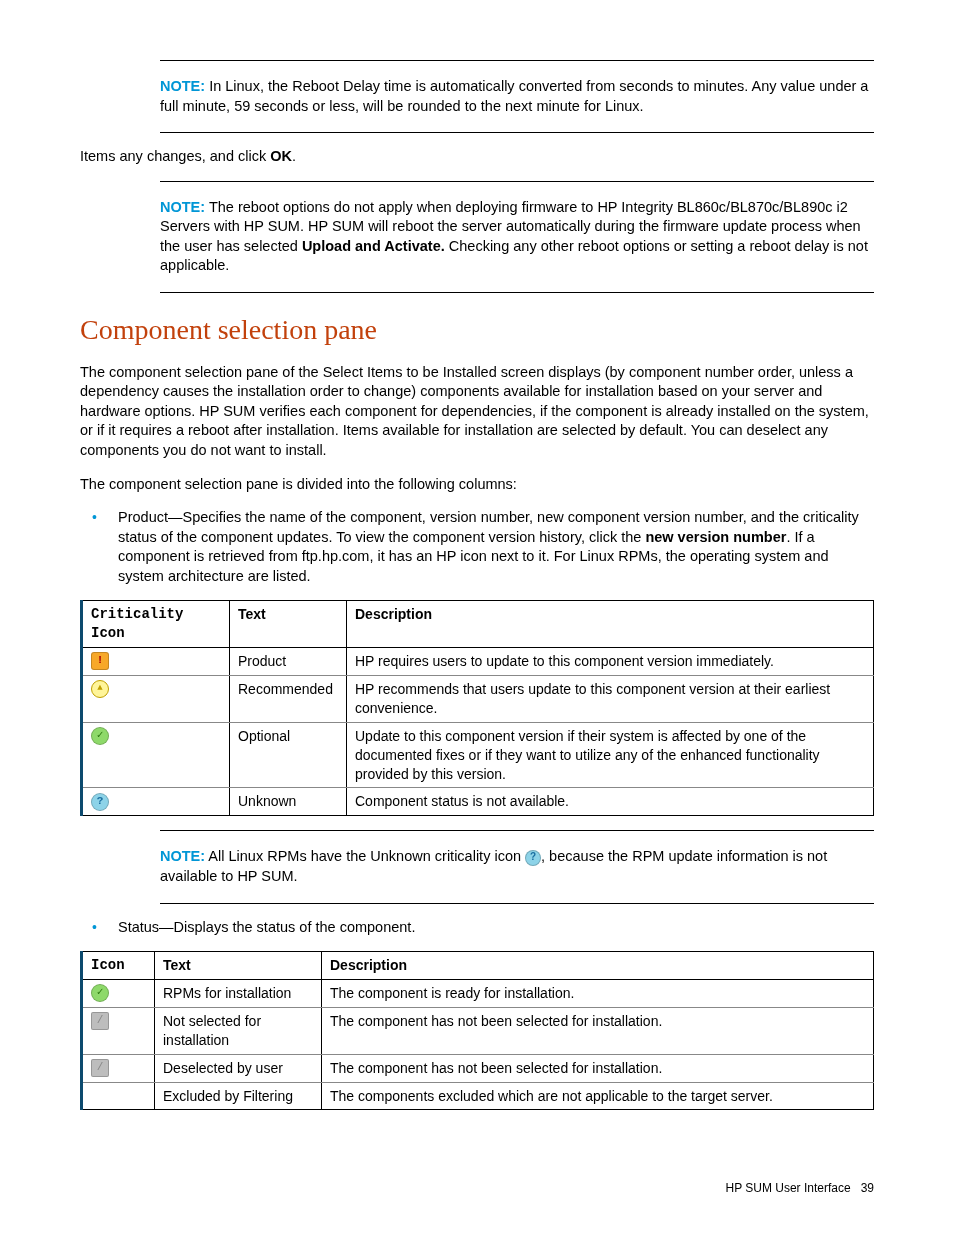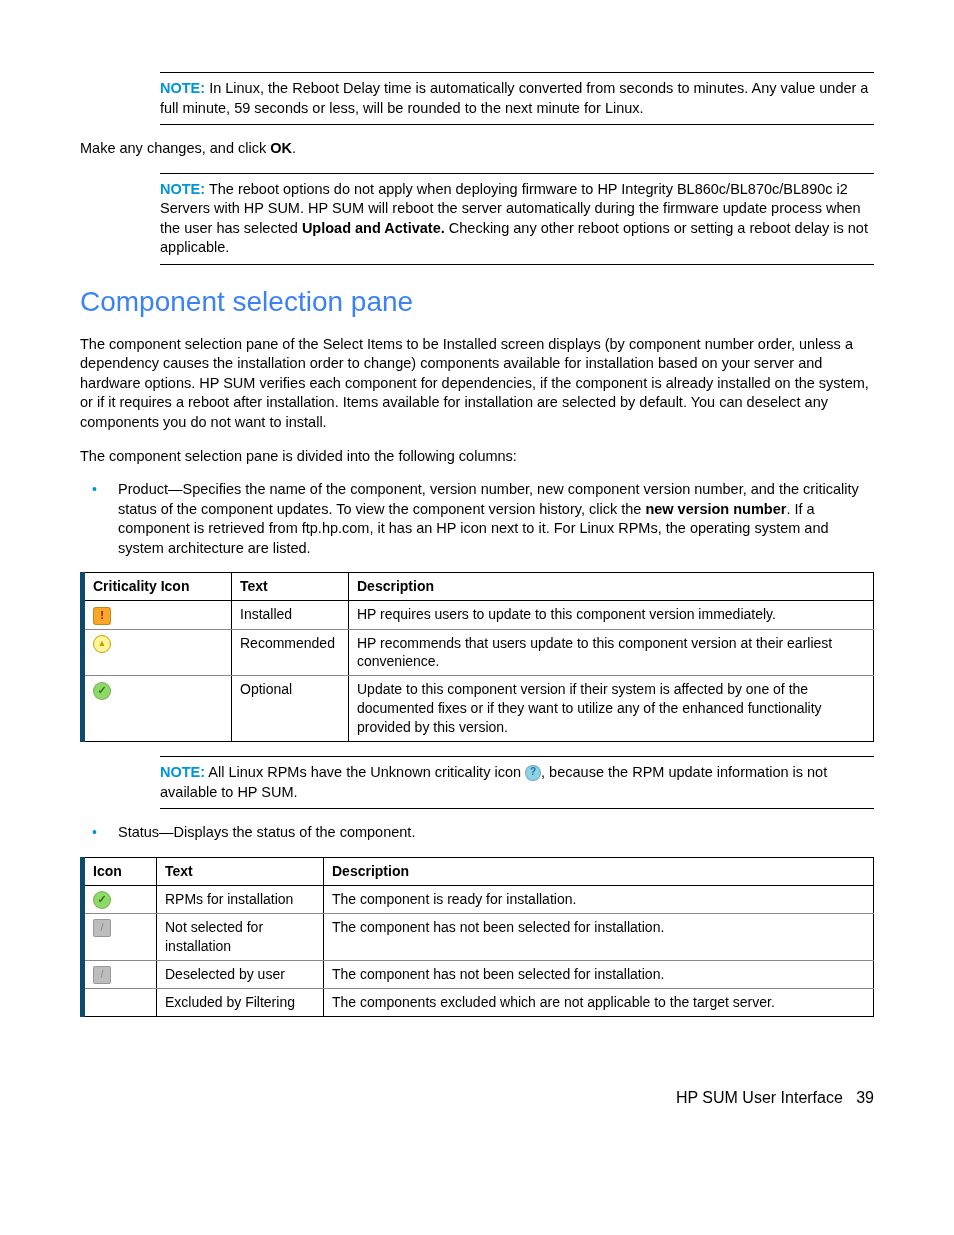--- a/index.html
+++ b/index.html
@@ -9,36 +9,36 @@
     color: #000;
     background: #fff;
     margin: 0;
     padding: 60px 80px 40px 80px;
     width: 954px;
     box-sizing: border-box;
   }
   .note-box {
     border-top: 1px solid #000;
     border-bottom: 1px solid #000;
-    padding: 6px 0;
-    margin: 12px 0 14px 80px;
+    padding: 16px 0;
+    margin: 0 0 14px 80px;
   }
   .note-label {
     color: #0096d6;
     font-weight: bold;
   }
   .para {
     margin: 0 0 14px 0;
   }
   .indent1 { margin-left: 0; }
   h1.section {
-    font-family: Liberation Sans, sans-serif;
+    font-family: Liberation Serif, serif;
     font-weight: normal;
     font-size: 28px;
-    color: #3b82f6;
+    color: #c2410c;
     margin: 18px 0 14px 0;
   }
   ul.bullets {
     list-style: none;
     padding: 0;
     margin: 4px 0 14px 0;
   }
   ul.bullets li {
     position: relative;
     padding-left: 38px;
@@ -64,21 +64,21 @@
     vertical-align: top;
     padding: 4px 8px;
     border-right: 1px solid #000;
     border-bottom: 1px solid #888;
   }
   table.doc th {
     font-weight: bold;
     border-top: 1px solid #000;
     border-bottom: 1px solid #000;
   }
-  table.doc th:first-child, table.doc td:first-child { border-left: 5px solid #0c4a6e; }
+  table.doc th:first-child, table.doc td:first-child { border-left: 3px solid #0c4a6e; font-family: Liberation Mono, monospace; }
   table.doc tr:last-child td { border-bottom: 1px solid #000; }
   .icon {
     display: inline-block;
     width: 16px;
     height: 16px;
     border-radius: 50%;
     vertical-align: middle;
     position: relative;
     font-size: 11px;
     font-weight: bold;
@@ -94,36 +94,36 @@
   .icon.optional::after { content:"✓"; color:#2d7a10; }
   .icon.unknown { background:#8dd3e8; }
   .icon.unknown::after { content:"?"; color:#1a6ea0; }
   .icon.ready { background:#8ed96a; }
   .icon.ready::after { content:"✓"; color:#2d7a10; }
   .icon.grey { background:#bdbdbd; border-radius:2px; }
   .icon.grey::after { content:"/"; color:#888; font-weight:normal; }
   .icon.inline { width:14px; height:14px; line-height:12px; font-size:10px; }
   .footer {
     text-align: right;
-    font-size: 16px;
+    font-size: 12px;
     margin-top: 70px;
   }
   strong { font-weight: bold; }
   .content-indent { margin-left: 0; }
 </style>
 </head>
 <body>
 
 <div class="note-box">
   <span class="note-label">NOTE:</span>
   <span>In Linux, the Reboot Delay time is automatically converted from seconds to minutes. Any value under a full minute, 59 seconds or less, will be rounded to the next minute for Linux.</span>
 </div>
 
 <p class="para indent1">
-  <span>Make any changes, and click </span><strong>OK</strong><span>.</span>
+  <span>Items any changes, and click </span><strong>OK</strong><span>.</span>
 </p>
 
 <div class="note-box">
   <span class="note-label">NOTE:</span>
   <span>The reboot options do not apply when deploying firmware to HP Integrity BL860c/BL870c/BL890c i2 Servers with HP SUM. HP SUM will reboot the server automatically during the firmware update process when the user has selected </span><strong>Upload and Activate.</strong><span> Checking any other reboot options or setting a reboot delay is not applicable.</span>
 </div>
 
 <h1 class="section">Component selection pane</h1>
 
 <p class="para content-indent">The component selection pane of the Select Items to be Installed screen displays (by component number order, unless a dependency causes the installation order to change) components available for installation based on your server and hardware options. HP SUM verifies each component for dependencies, if the component is already installed on the system, or if it requires a reboot after installation. Items available for installation are selected by default. You can deselect any components you do not want to install.</p>
@@ -138,32 +138,37 @@
 
 <table class="doc">
   <tbody>
       <tr>
     <th style="width:130px">Criticality Icon</th>
     <th style="width:100px">Text</th>
     <th>Description</th>
   </tr>
   <tr>
     <td><span class="icon critical"></span></td>
-    <td>Installed</td>
+    <td>Product</td>
     <td>HP requires users to update to this component version immediately.</td>
   </tr>
   <tr>
     <td><span class="icon recommended"></span></td>
     <td>Recommended</td>
     <td>HP recommends that users update to this component version at their earliest convenience.</td>
   </tr>
   <tr>
     <td><span class="icon optional"></span></td>
     <td>Optional</td>
     <td>Update to this component version if their system is affected by one of the documented fixes or if they want to utilize any of the enhanced functionality provided by this version.</td>
+  </tr>
+  <tr>
+    <td><span class="icon unknown"></span></td>
+    <td>Unknown</td>
+    <td>Component status is not available.</td>
   </tr>
 </tbody>
   </table>
 
 <div class="note-box">
   <span class="note-label">NOTE:</span>
   <span>All Linux RPMs have the Unknown criticality icon </span><span class="icon unknown inline"></span><span>, because the RPM update information is not available to HP SUM.</span>
 </div>
 
 <ul class="bullets">

